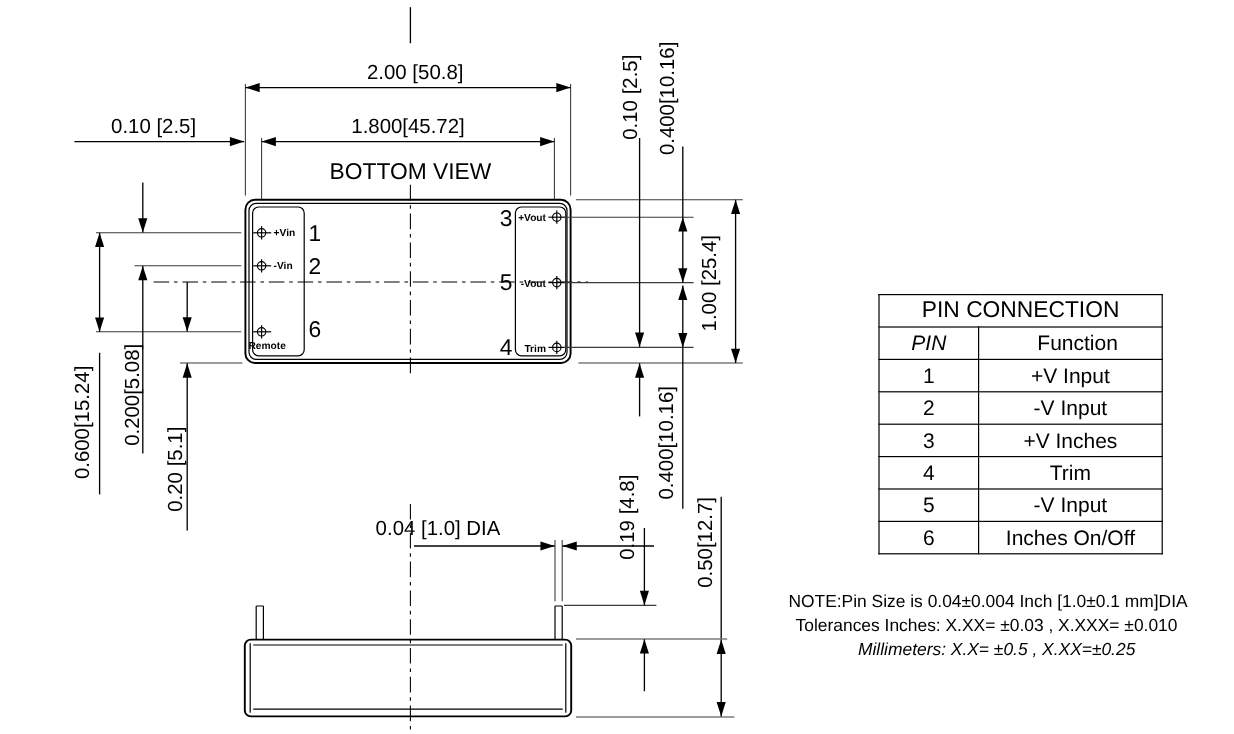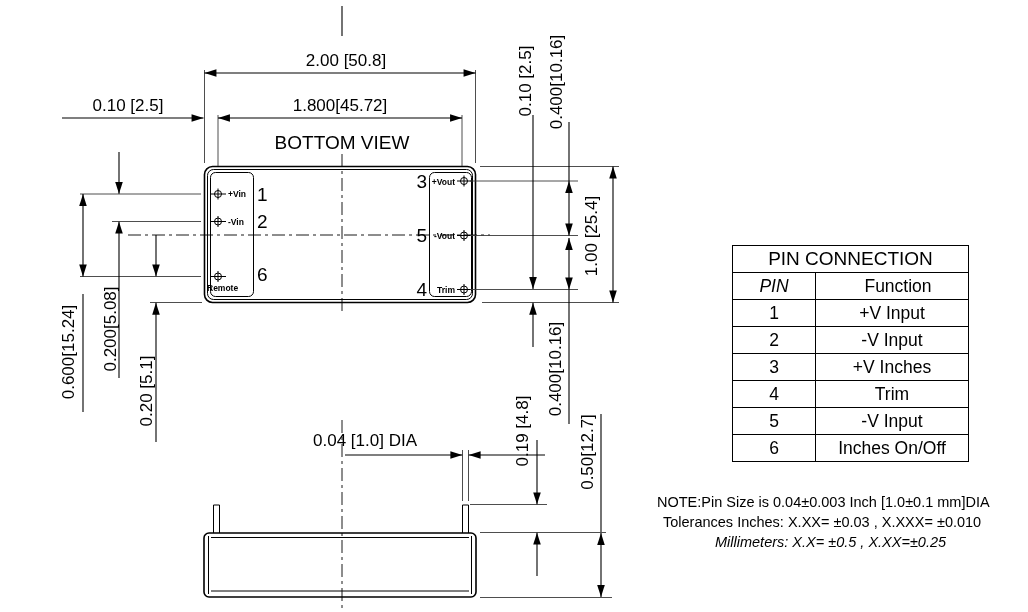--- a/index.html
+++ b/index.html
@@ -248,18 +248,18 @@
       <td>-V Input</td>
     </tr>
     <tr>
       <td>6</td>
       <td>Inches On/Off</td>
     </tr>
   </tbody>
     </table>
 
   <div id="notes">
-    <div class="n1">NOTE:Pin Size is 0.04±0.003 Inch [1.0±0.1 mm]DIA</div>
+    <div class="n1">NOTE:Pin Size is 0.04±0.004 Inch [1.0±0.1 mm]DIA</div>
     <div class="n3">Tolerances Inches: X.XX= ±0.03 , X.XXX= ±0.010</div>
     <div class="n4">Millimeters: X.X= ±0.5 , X.XX=±0.25</div>
   </div>
 
 </div>
 
 </body></html>

